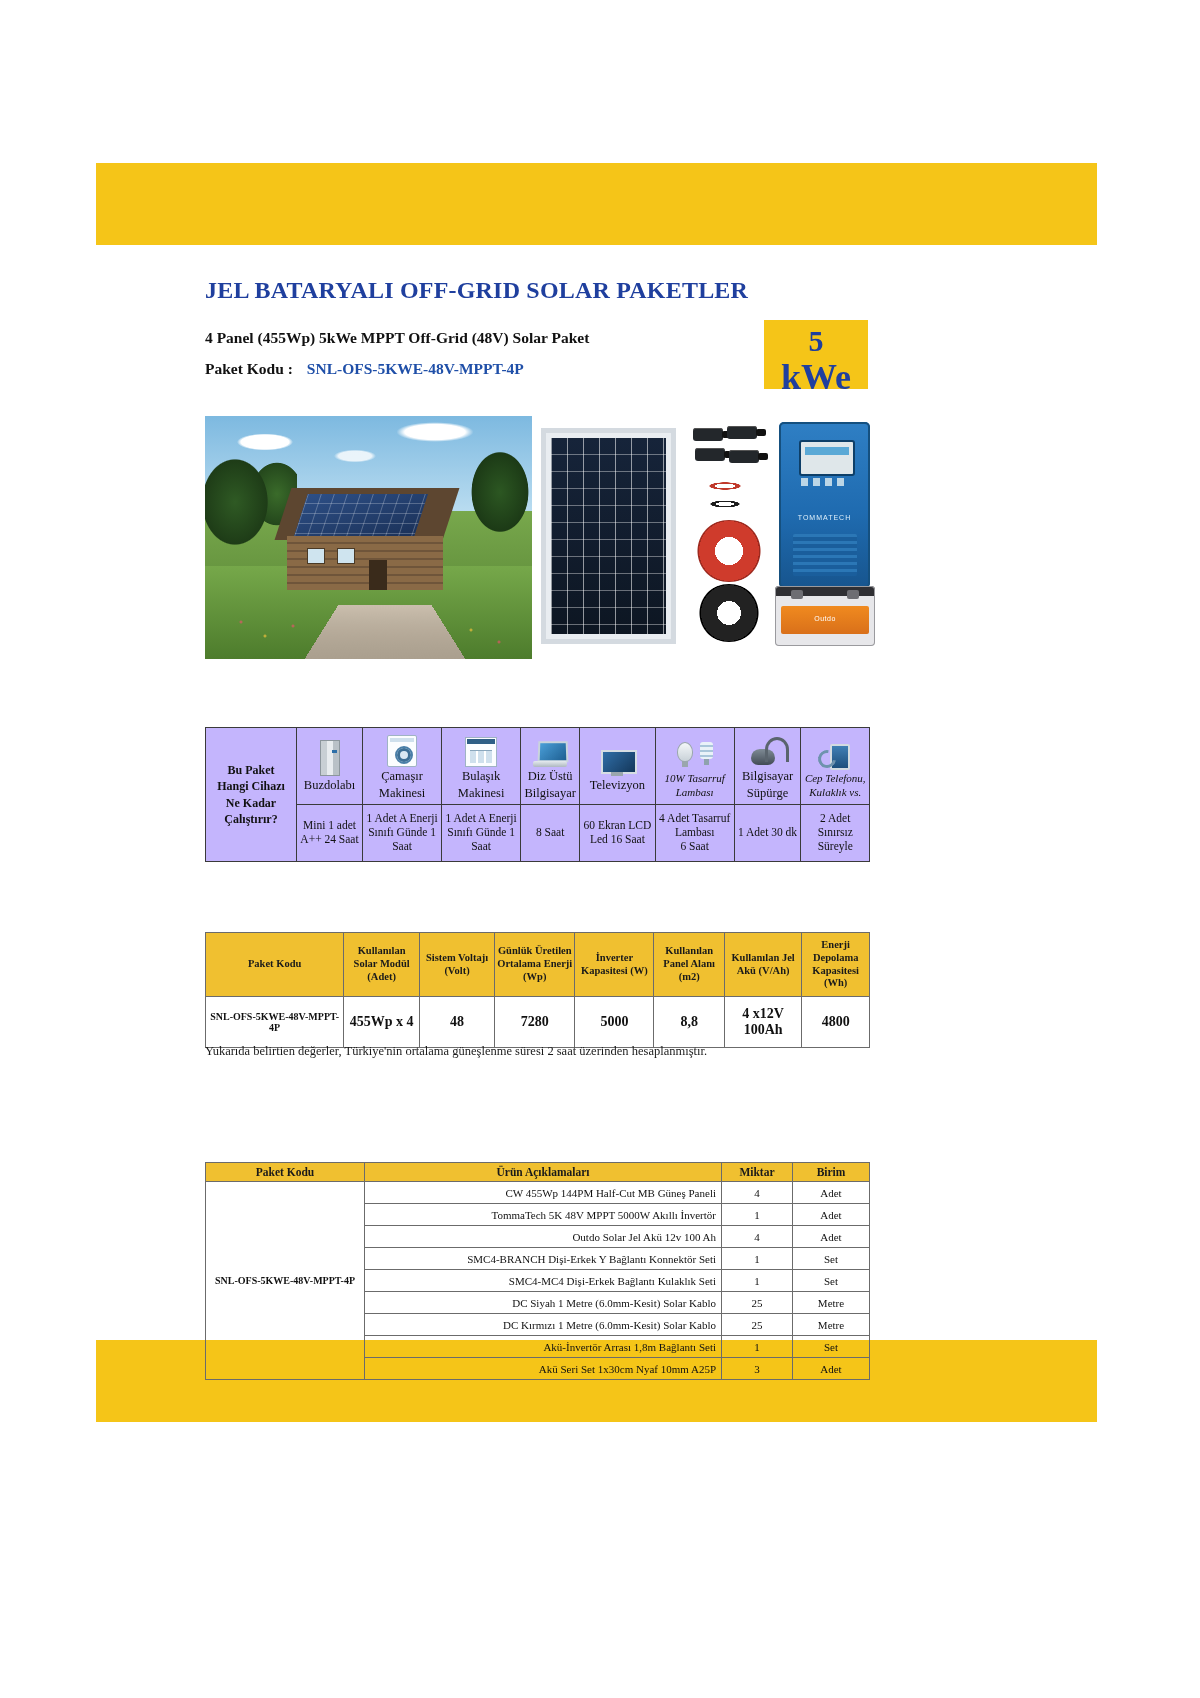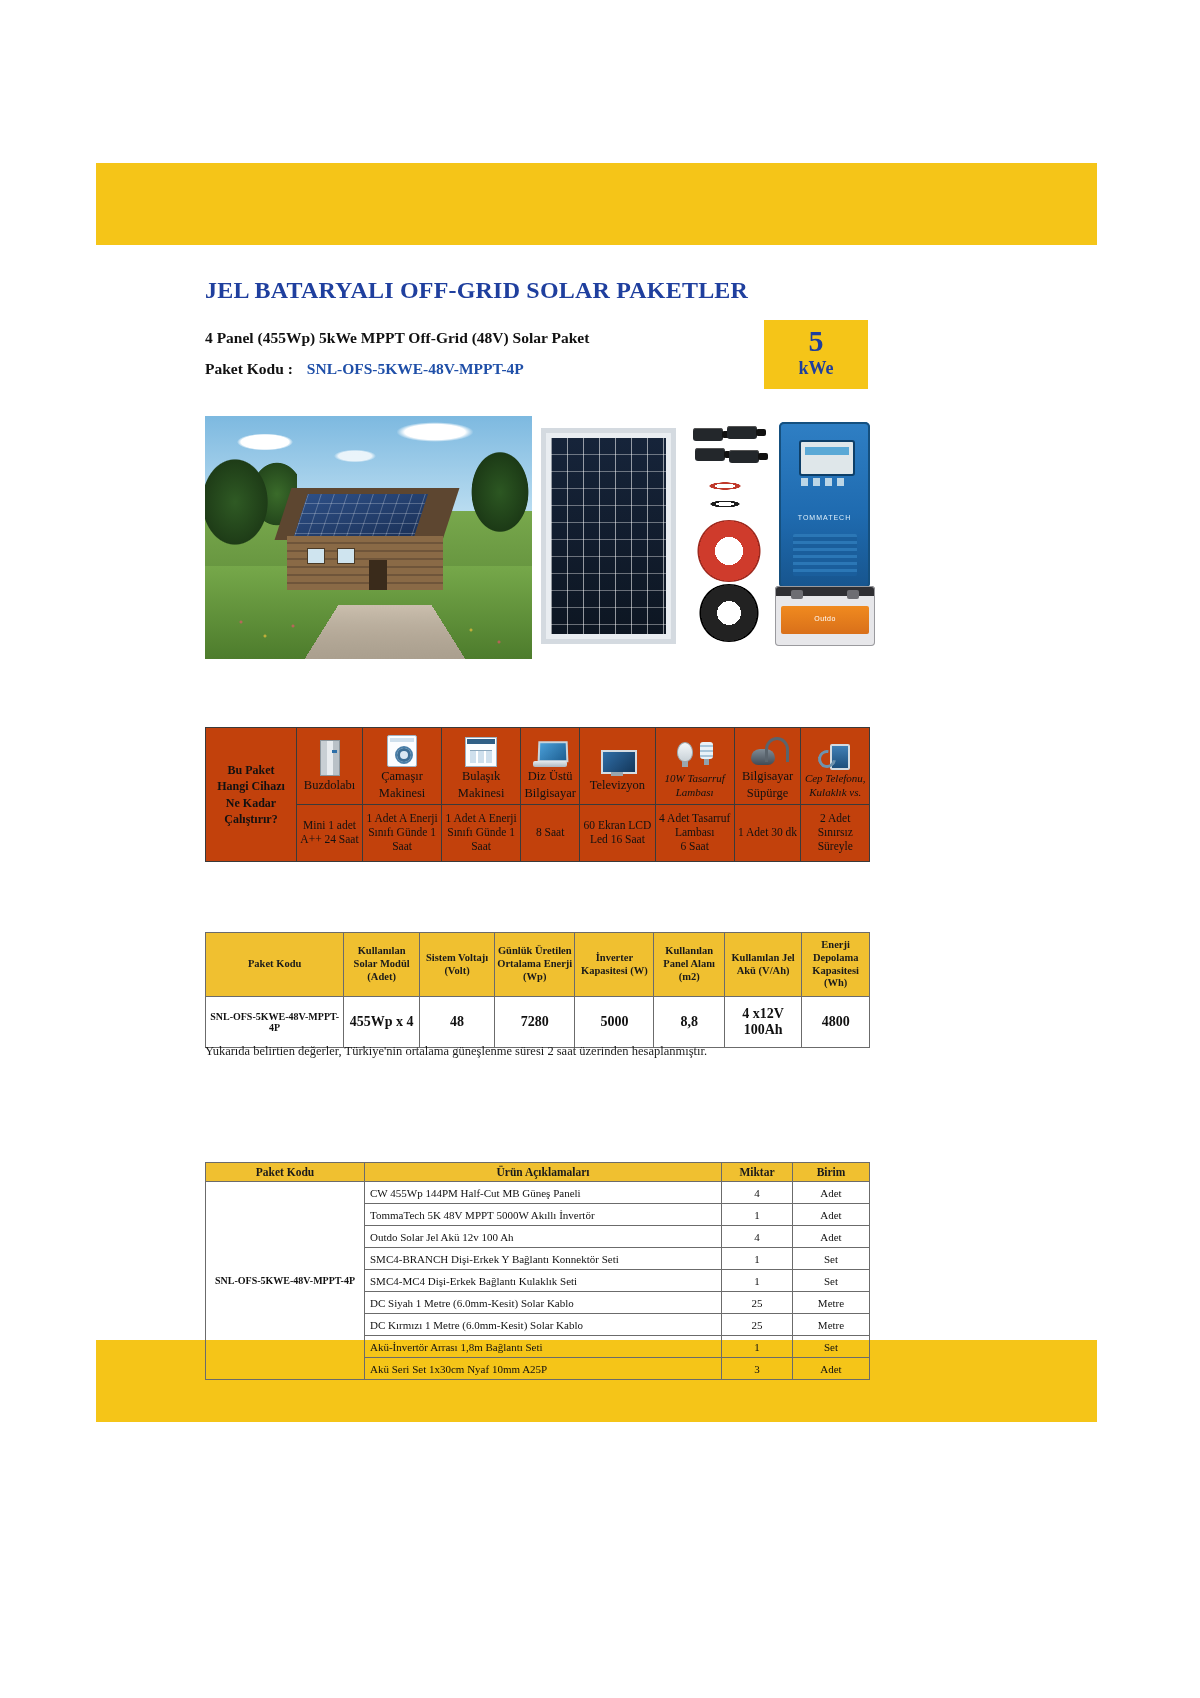--- a/index.html
+++ b/index.html
@@ -38,21 +38,21 @@
   .kwe-badge {
     position:absolute; left:764px; top:320px;
     width:104px; height:69px;
     background:#f5c518;
     color:#1f3f9e;
     text-align:center;
     font-weight:bold;
     line-height:1;
   }
   .kwe-badge .num { font-size:30px; display:block; padding-top:6px; }
-  .kwe-badge .unit { font-size:18px; display:block; padding-top:3px; }
+  .kwe-badge .unit { font-size:36px; display:block; padding-top:3px; }
 
   
   .imgstrip { position:absolute; left:205px; top:416px; width:665px; height:243px; }
 
   .photo {
     position:absolute; left:0; top:0; width:327px; height:243px;
     overflow:hidden;
     background:linear-gradient(#8fc4e8 0%, #bcdcf2 38%, #78a84c 39%, #4e7a2e 100%);
   }
   .sky-clouds{position:absolute;left:0;top:0;width:327px;height:95px;
@@ -142,21 +142,21 @@
     background:linear-gradient(180deg,#f08a1f,#d9701a);border-radius:2px;}
   .bat-label span{display:block;color:#fff;font-size:7px;text-align:center;padding-top:9px;
     font-family:"Liberation Sans",sans-serif;letter-spacing:.5px;}
   .bat-term{position:absolute;top:4px;width:12px;height:9px;background:#6d6d72;border-radius:2px;}
   .bt1{left:16px;} .bt2{left:72px;}
 
   
   table.appl {
     position:absolute; left:205px; top:727px;
     border-collapse:collapse; width:665px;
-    background:#c2410c;
+    background:#c4b5fd;
   }
   table.appl td {
     border:1px solid #3a3a3a;
     text-align:center; vertical-align:middle;
     font-size:11.5px; color:#111; padding:2px 3px;
     font-family:"Liberation Serif", serif;
   }
   table.appl td.head-cell { font-weight:bold; font-size:12px; line-height:1.35; width:84px;}
   table.appl tr.row-icons td { height:72px; }
   table.appl tr.row-vals td { height:52px; line-height:1.2; }
@@ -242,21 +242,21 @@
   }
   table.prod td {
     border:1px solid #6b6b6b;
     font-size:11px; color:#111; padding:2px 5px;
     font-family:"Liberation Serif", serif;
     height:17px;
   }
   table.prod td.pkcode { text-align:center; font-weight:bold; font-size:10px; width:148px; }
   table.prod td.qty { text-align:center; width:60px; }
   table.prod td.unit { text-align:center; width:66px; }
-  table.prod td.desc { text-align:left; }
+  table.prod td.desc { text-align:right; }
 </style>
 </head>
 <body>
 
 <div class="band band-top"></div>
 <div class="band band-bottom"></div>
 
 <div class="title">JEL BATARYALI OFF-GRID SOLAR PAKETLER</div>
 <div class="subtitle">4 Panel (455Wp) 5kWe MPPT Off-Grid (48V) Solar Paket</div>
 <div class="paketkodu-row">

